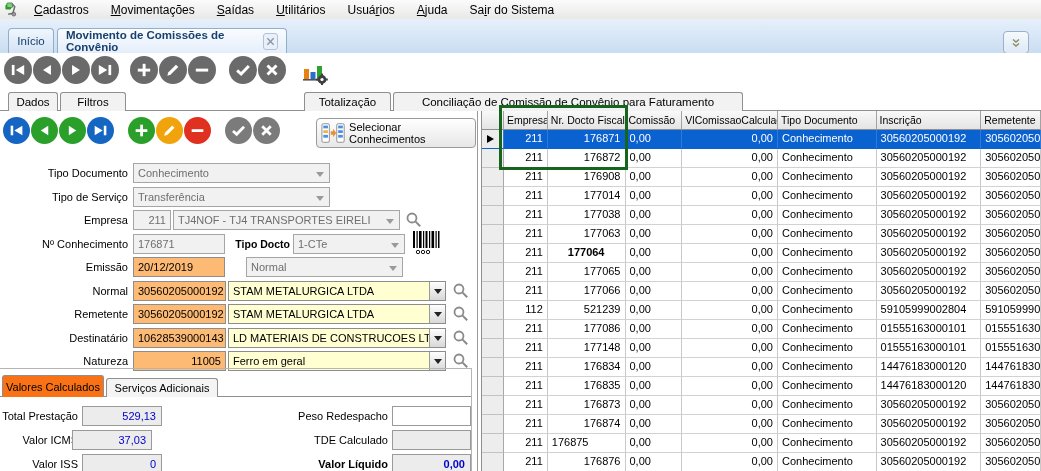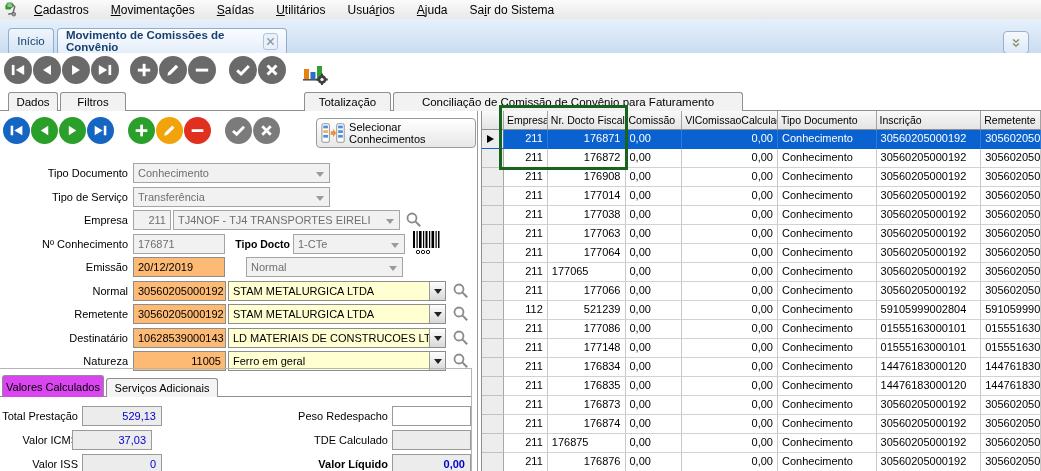--- a/index.html
+++ b/index.html
@@ -62,21 +62,21 @@
         background:linear-gradient(#fefefe,#d8d8d8);display:flex;align-items:center;justify-content:center;}
   .dbtn i{width:0;height:0;border-left:4px solid transparent;border-right:4px solid transparent;border-top:5px solid #222;}
   .mag{position:absolute;width:20px;height:20px;}
 
   .hline{position:absolute;background:#b5b5b5;height:1px;}
   .vline{position:absolute;background:#b5b5b5;width:1px;}
 
   .stabline{position:absolute;left:0;top:285px;width:471px;height:1px;background:#8f8f8f;}
   .stab{position:absolute;box-sizing:border-box;border:1px solid #8f8f8f;border-bottom:none;border-radius:3px 3px 0 0;
         display:flex;align-items:center;justify-content:center;font-size:11px;}
-  .stab.active{left:2px;top:264px;width:102px;height:22px;background:#d946ef;z-index:2;}
+  .stab.active{left:2px;top:264px;width:102px;height:22px;background:#f97316;z-index:2;}
   .stab.inactive{left:106px;top:267px;width:112px;height:19px;background:#f4f4f4;}
 
   .vlbl{position:absolute;text-align:right;line-height:20px;font-size:11px;}
   .vfld{position:absolute;height:20px;box-sizing:border-box;border:1px solid #9a9a9a;background:#ececec;
         color:#0000cd;text-align:right;line-height:18px;padding:0 5px;font-size:11px;}
   .vfld.white{background:#fff;}
   .bold{font-weight:bold;}
 
   
   .grid{position:absolute;left:481px;top:0;width:560px;height:360px;overflow:hidden;border-left:1px solid #8f8f8f;box-sizing:border-box;}
@@ -520,31 +520,31 @@
           <div class="g-cell" style="width: 78px; text-align: right;">177063</div>
           <div class="g-cell" style="width: 57px; text-align: left;">0,00</div>
           <div class="g-cell" style="width: 96px; text-align: right;">0,00</div>
           <div class="g-cell" style="width: 99px; text-align: left;">Conhecimento</div>
           <div class="g-cell" style="width: 105px; text-align: left;">30560205000192</div>
           <div class="g-cell" style="width: 60px; text-align: left;">30560205000</div>
         </div>
         <div class="g-row">
           <div class="g-cell g-ind" style="width: 22px; padding: 0px;"></div>
           <div class="g-cell" style="width: 44px; text-align: right;">211</div>
-          <div class="g-cell" style="width: 78px; text-align: right;">177064</div>
-          <div class="g-cell" style="width: 57px; text-align: left;">0,00</div>
-          <div class="g-cell" style="width: 96px; text-align: right;">0,00</div>
-          <div class="g-cell" style="width: 99px; text-align: left;">Conhecimento</div>
-          <div class="g-cell" style="width: 105px; text-align: left;">30560205000192</div>
-          <div class="g-cell" style="width: 60px; text-align: left;">30560205000</div>
-        </div>
-        <div class="g-row">
-          <div class="g-cell g-ind" style="width: 22px; padding: 0px;"></div>
-          <div class="g-cell" style="width: 44px; text-align: right;">211</div>
-          <div class="g-cell" style="width: 78px; text-align: left;">177065</div>
+          <div class="g-cell" style="width: 78px; text-align: center; font-weight: bold;">177064</div>
+          <div class="g-cell" style="width: 57px; text-align: left;">0,00</div>
+          <div class="g-cell" style="width: 96px; text-align: right;">0,00</div>
+          <div class="g-cell" style="width: 99px; text-align: left;">Conhecimento</div>
+          <div class="g-cell" style="width: 105px; text-align: left;">30560205000192</div>
+          <div class="g-cell" style="width: 60px; text-align: left;">30560205000</div>
+        </div>
+        <div class="g-row">
+          <div class="g-cell g-ind" style="width: 22px; padding: 0px;"></div>
+          <div class="g-cell" style="width: 44px; text-align: right;">211</div>
+          <div class="g-cell" style="width: 78px; text-align: right;">177065</div>
           <div class="g-cell" style="width: 57px; text-align: left;">0,00</div>
           <div class="g-cell" style="width: 96px; text-align: right;">0,00</div>
           <div class="g-cell" style="width: 99px; text-align: left;">Conhecimento</div>
           <div class="g-cell" style="width: 105px; text-align: left;">30560205000192</div>
           <div class="g-cell" style="width: 60px; text-align: left;">30560205000</div>
         </div>
         <div class="g-row">
           <div class="g-cell g-ind" style="width: 22px; padding: 0px;"></div>
           <div class="g-cell" style="width: 44px; text-align: right;">211</div>
           <div class="g-cell" style="width: 78px; text-align: right;">177066</div>

